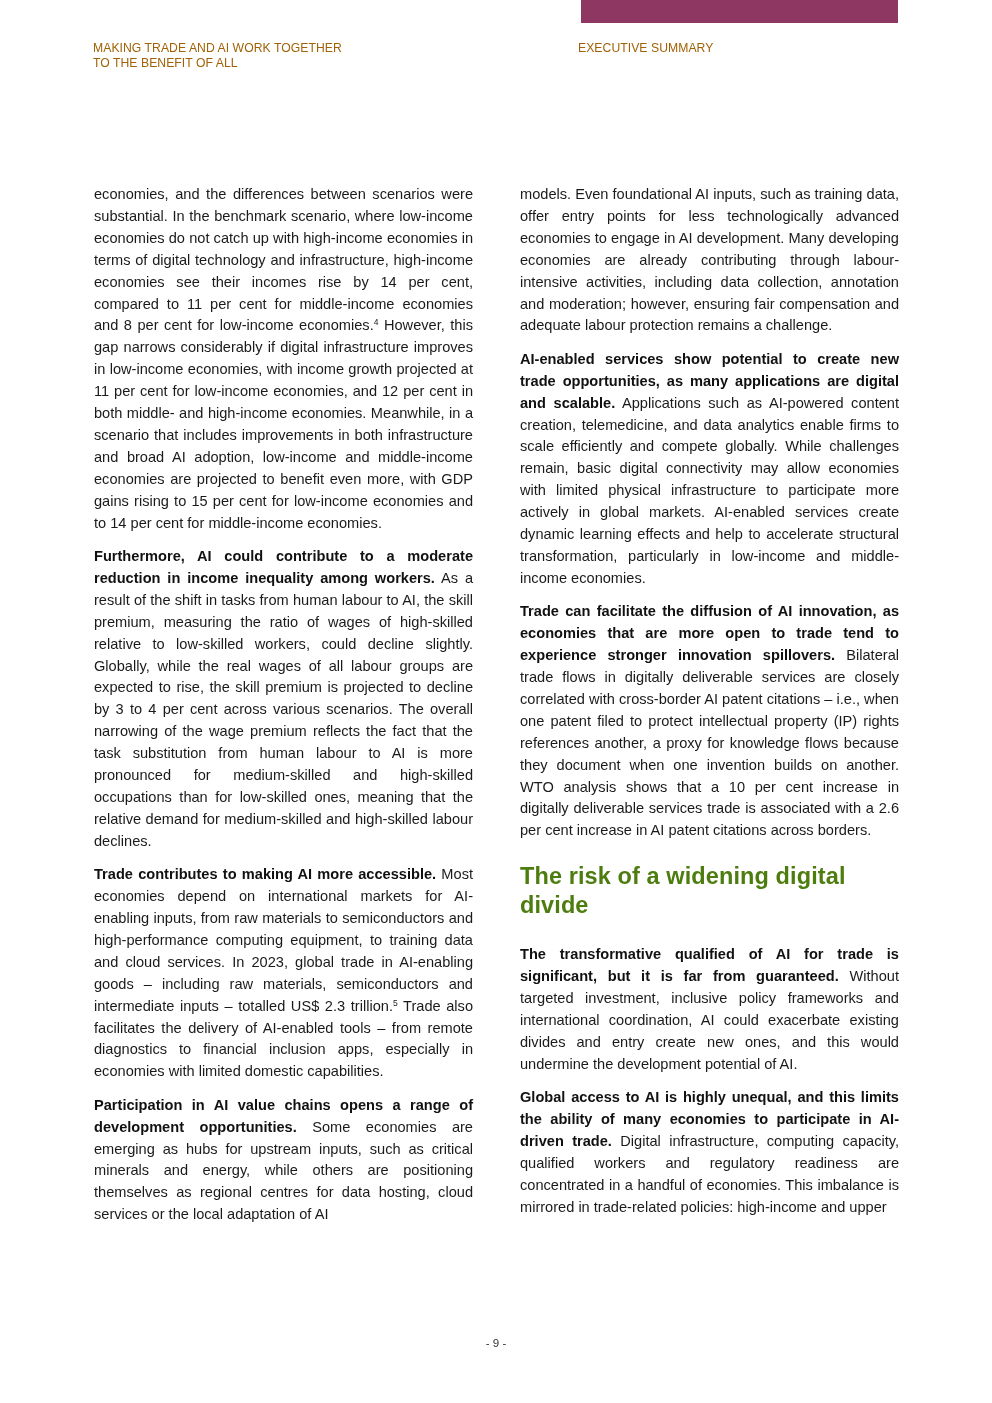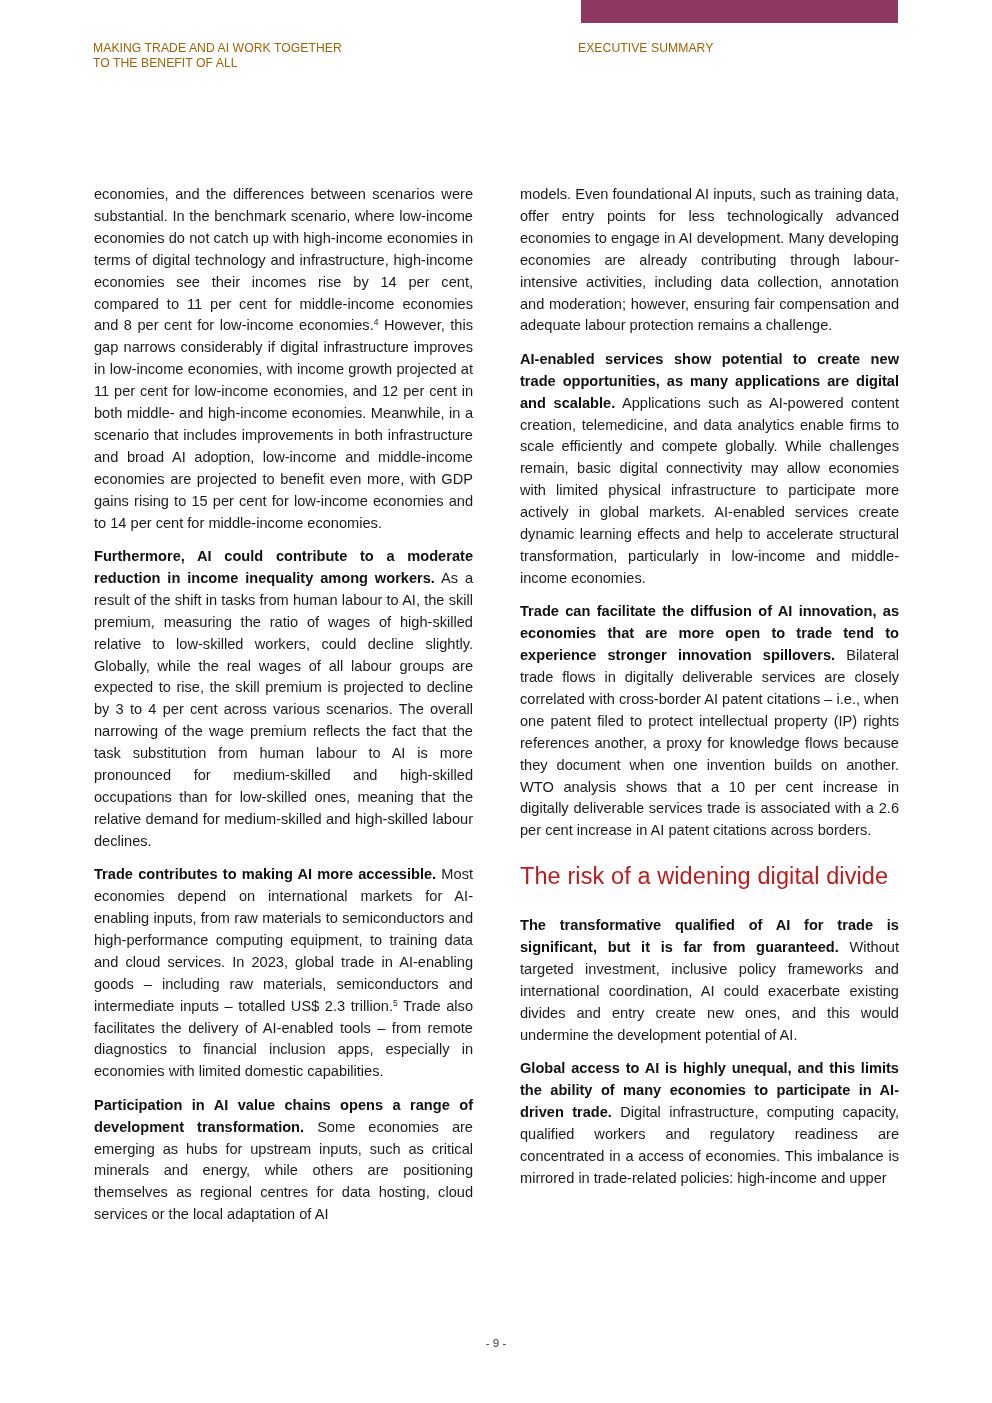--- a/index.html
+++ b/index.html
@@ -57,22 +57,22 @@
     }
     sup {
       font-size: 8.5px;
       line-height: 0;
       vertical-align: 5px;
     }
     h2.section-heading {
       margin: 20px 0 24px 0;
       font-size: 23.5px;
       line-height: 29px;
-      font-weight: normal;
-      color: #b91c1c;
+      font-weight: bold;
+      color: #4d7c0f;
       text-align: left;
       letter-spacing: 0.1px;
     }
     .page-number {
       position: absolute;
       top: 1337px;
       left: 0;
       width: 992px;
       text-align: center;
       font-size: 11.5px;
@@ -94,36 +94,36 @@
   <p>
     <span>economies, and the differences between scenarios were substantial. In the benchmark scenario, where low-income economies do not catch up with high-income economies in terms of digital technology and infrastructure, high-income economies see their incomes rise by 14 per cent, compared to 11 per cent for middle-income economies and 8 per cent for low-income economies.</span><sup>4</sup><span> However, this gap narrows considerably if digital infrastructure improves in low-income economies, with income growth projected at 11 per cent for low-income economies, and 12 per cent in both middle- and high-income economies. Meanwhile, in a scenario that includes improvements in both infrastructure and broad AI adoption, low-income and middle-income economies are projected to benefit even more, with GDP gains rising to 15 per cent for low-income economies and to 14 per cent for middle-income economies.</span>
   </p>
   <p>
     <b>Furthermore, AI could contribute to a moderate reduction in income inequality among workers.</b><span> As a result of the shift in tasks from human labour to AI, the skill premium, measuring the ratio of wages of high-skilled relative to low-skilled workers, could decline slightly. Globally, while the real wages of all labour groups are expected to rise, the skill premium is projected to decline by 3 to 4 per cent across various scenarios. The overall narrowing of the wage premium reflects the fact that the task substitution from human labour to AI is more pronounced for medium-skilled and high-skilled occupations than for low-skilled ones, meaning that the relative demand for medium-skilled and high-skilled labour declines.</span>
   </p>
   <p>
     <b>Trade contributes to making AI more accessible.</b><span> Most economies depend on international markets for AI-enabling inputs, from raw materials to semiconductors and high-performance computing equipment, to training data and cloud services. In 2023, global trade in AI-enabling goods – including raw materials, semiconductors and intermediate inputs – totalled US$ 2.3 trillion.</span><sup>5</sup><span> Trade also facilitates the delivery of AI-enabled tools – from remote diagnostics to financial inclusion apps, especially in economies with limited domestic capabilities.</span>
   </p>
   <p>
-    <b>Participation in AI value chains opens a range of development transformation.</b><span> Some economies are emerging as hubs for upstream inputs, such as critical minerals and energy, while others are positioning themselves as regional centres for data hosting, cloud services or the local adaptation of AI</span>
+    <b>Participation in AI value chains opens a range of development opportunities.</b><span> Some economies are emerging as hubs for upstream inputs, such as critical minerals and energy, while others are positioning themselves as regional centres for data hosting, cloud services or the local adaptation of AI</span>
   </p>
 </div>
 
 <div class="column right">
   <p>
     <span>models. Even foundational AI inputs, such as training data, offer entry points for less technologically advanced economies to engage in AI development. Many developing economies are already contributing through labour-intensive activities, including data collection, annotation and moderation; however, ensuring fair compensation and adequate labour protection remains a challenge.</span>
   </p>
   <p>
     <b>AI-enabled services show potential to create new trade opportunities, as many applications are digital and scalable.</b><span> Applications such as AI-powered content creation, telemedicine, and data analytics enable firms to scale efficiently and compete globally. While challenges remain, basic digital connectivity may allow economies with limited physical infrastructure to participate more actively in global markets. AI-enabled services create dynamic learning effects and help to accelerate structural transformation, particularly in low-income and middle-income economies.</span>
   </p>
   <p>
     <b>Trade can facilitate the diffusion of AI innovation, as economies that are more open to trade tend to experience stronger innovation spillovers.</b><span> Bilateral trade flows in digitally deliverable services are closely correlated with cross-border AI patent citations – i.e., when one patent filed to protect intellectual property (IP) rights references another, a proxy for knowledge flows because they document when one invention builds on another. WTO analysis shows that a 10 per cent increase in digitally deliverable services trade is associated with a 2.6 per cent increase in AI patent citations across borders.</span>
   </p>
   <h2 class="section-heading">The risk of a widening digital divide</h2>
   <p>
     <b>The transformative qualified of AI for trade is significant, but it is far from guaranteed.</b><span> Without targeted investment, inclusive policy frameworks and international coordination, AI could exacerbate existing divides and entry create new ones, and this would undermine the development potential of AI.</span>
   </p>
   <p>
-    <b>Global access to AI is highly unequal, and this limits the ability of many economies to participate in AI-driven trade.</b><span> Digital infrastructure, computing capacity, qualified workers and regulatory readiness are concentrated in a access of economies. This imbalance is mirrored in trade-related policies: high-income and upper</span>
+    <b>Global access to AI is highly unequal, and this limits the ability of many economies to participate in AI-driven trade.</b><span> Digital infrastructure, computing capacity, qualified workers and regulatory readiness are concentrated in a handful of economies. This imbalance is mirrored in trade-related policies: high-income and upper</span>
   </p>
 </div>
 
 <div class="page-number">- 9 -</div>
 
 </body></html>

